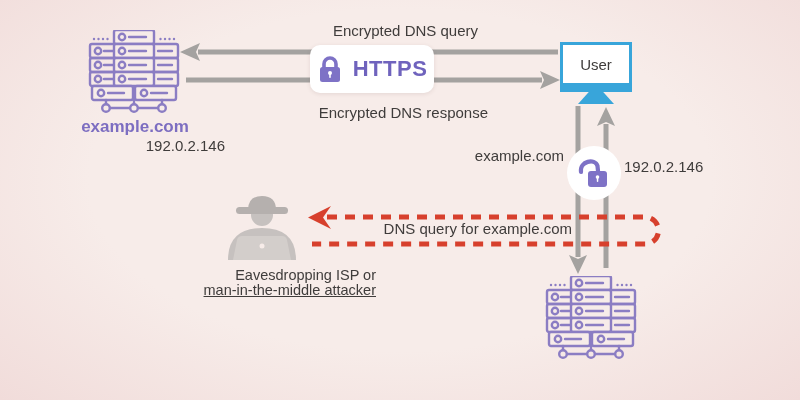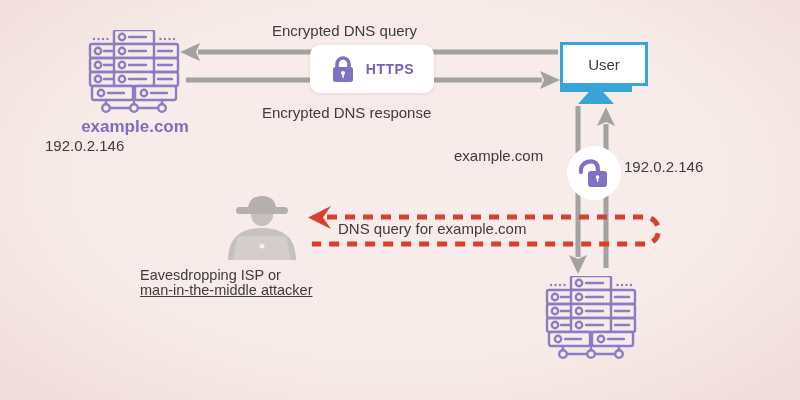--- a/index.html
+++ b/index.html
@@ -3,35 +3,35 @@
 <meta charset="utf-8">
 <style>
   html,body{margin:0;padding:0;}
   .canvas{
     position:relative;width:800px;height:400px;overflow:hidden;
     background:radial-gradient(ellipse at 50% 45%, var(--bg-center,#f7ece9) 55%, var(--bg-edge,#f1dcda) 100%);
     font-family:"Liberation Sans", sans-serif;
     color:var(--dark-text,#3f3c3b);
   }
   .abs{position:absolute;}
-  .lbl{font-size:15px;line-height:16px;text-align:left;}
+  .lbl{font-size:15px;line-height:16px;text-align:right;}
   .node-lbl{font-size:17px;font-weight:bold;text-align:center;color:var(--purple-text,#7d6ec1);}
   .layer{position:absolute;left:0;top:0;pointer-events:none;}
   .gline{stroke:var(--gray-arrow,#a4a2a0);stroke-width:5;fill:none;}
   .gfill{fill:var(--gray-arrow,#a4a2a0);stroke:none;}
   .rdash{fill:none;stroke:var(--red-dashed,#d7402d);stroke-width:5;stroke-dasharray:10 8;}
   .rfill{fill:var(--red-dashed,#d7402d);stroke:none;}
   .badge{
     left:310px;top:45px;width:124px;height:48px;background:#ffffff;border-radius:10px;
     box-shadow:0 1px 4px rgba(90,60,60,0.12);
     display:flex;align-items:center;justify-content:center;gap:10px;
   }
-  .badge .https-text{color:var(--https-purple,#6f63bd);font-weight:bold;font-size:14px;letter-spacing:0.5px;}
+  .badge .https-text{color:var(--https-purple,#6f63bd);font-weight:bold;font-size:22px;letter-spacing:0.5px;}
   .monitor-screen{
-    left:560px;top:42px;width:88px;height:44px;box-sizing:border-box;background:#ffffff;
+    left:560px;top:42px;width:72px;height:44px;box-sizing:border-box;background:#ffffff;
     border:3px solid var(--monitor-blue,#38a5da);
     display:flex;align-items:center;justify-content:center;font-size:15px;
   }
   .monitor-bar{left:560px;top:84px;width:72px;height:8px;background:var(--monitor-blue,#38a5da);}
   .monitor-stand{left:578px;top:92px;width:36px;height:12px;background:var(--monitor-blue,#38a5da);
     -webkit-clip-path:polygon(30% 0,70% 0,100% 100%,0 100%);clip-path:polygon(30% 0,70% 0,100% 100%,0 100%);}
   .unlock-circle{
     left:567px;top:146px;width:54px;height:54px;border-radius:50%;background:#ffffff;
     display:flex;align-items:center;justify-content:center;
   }

